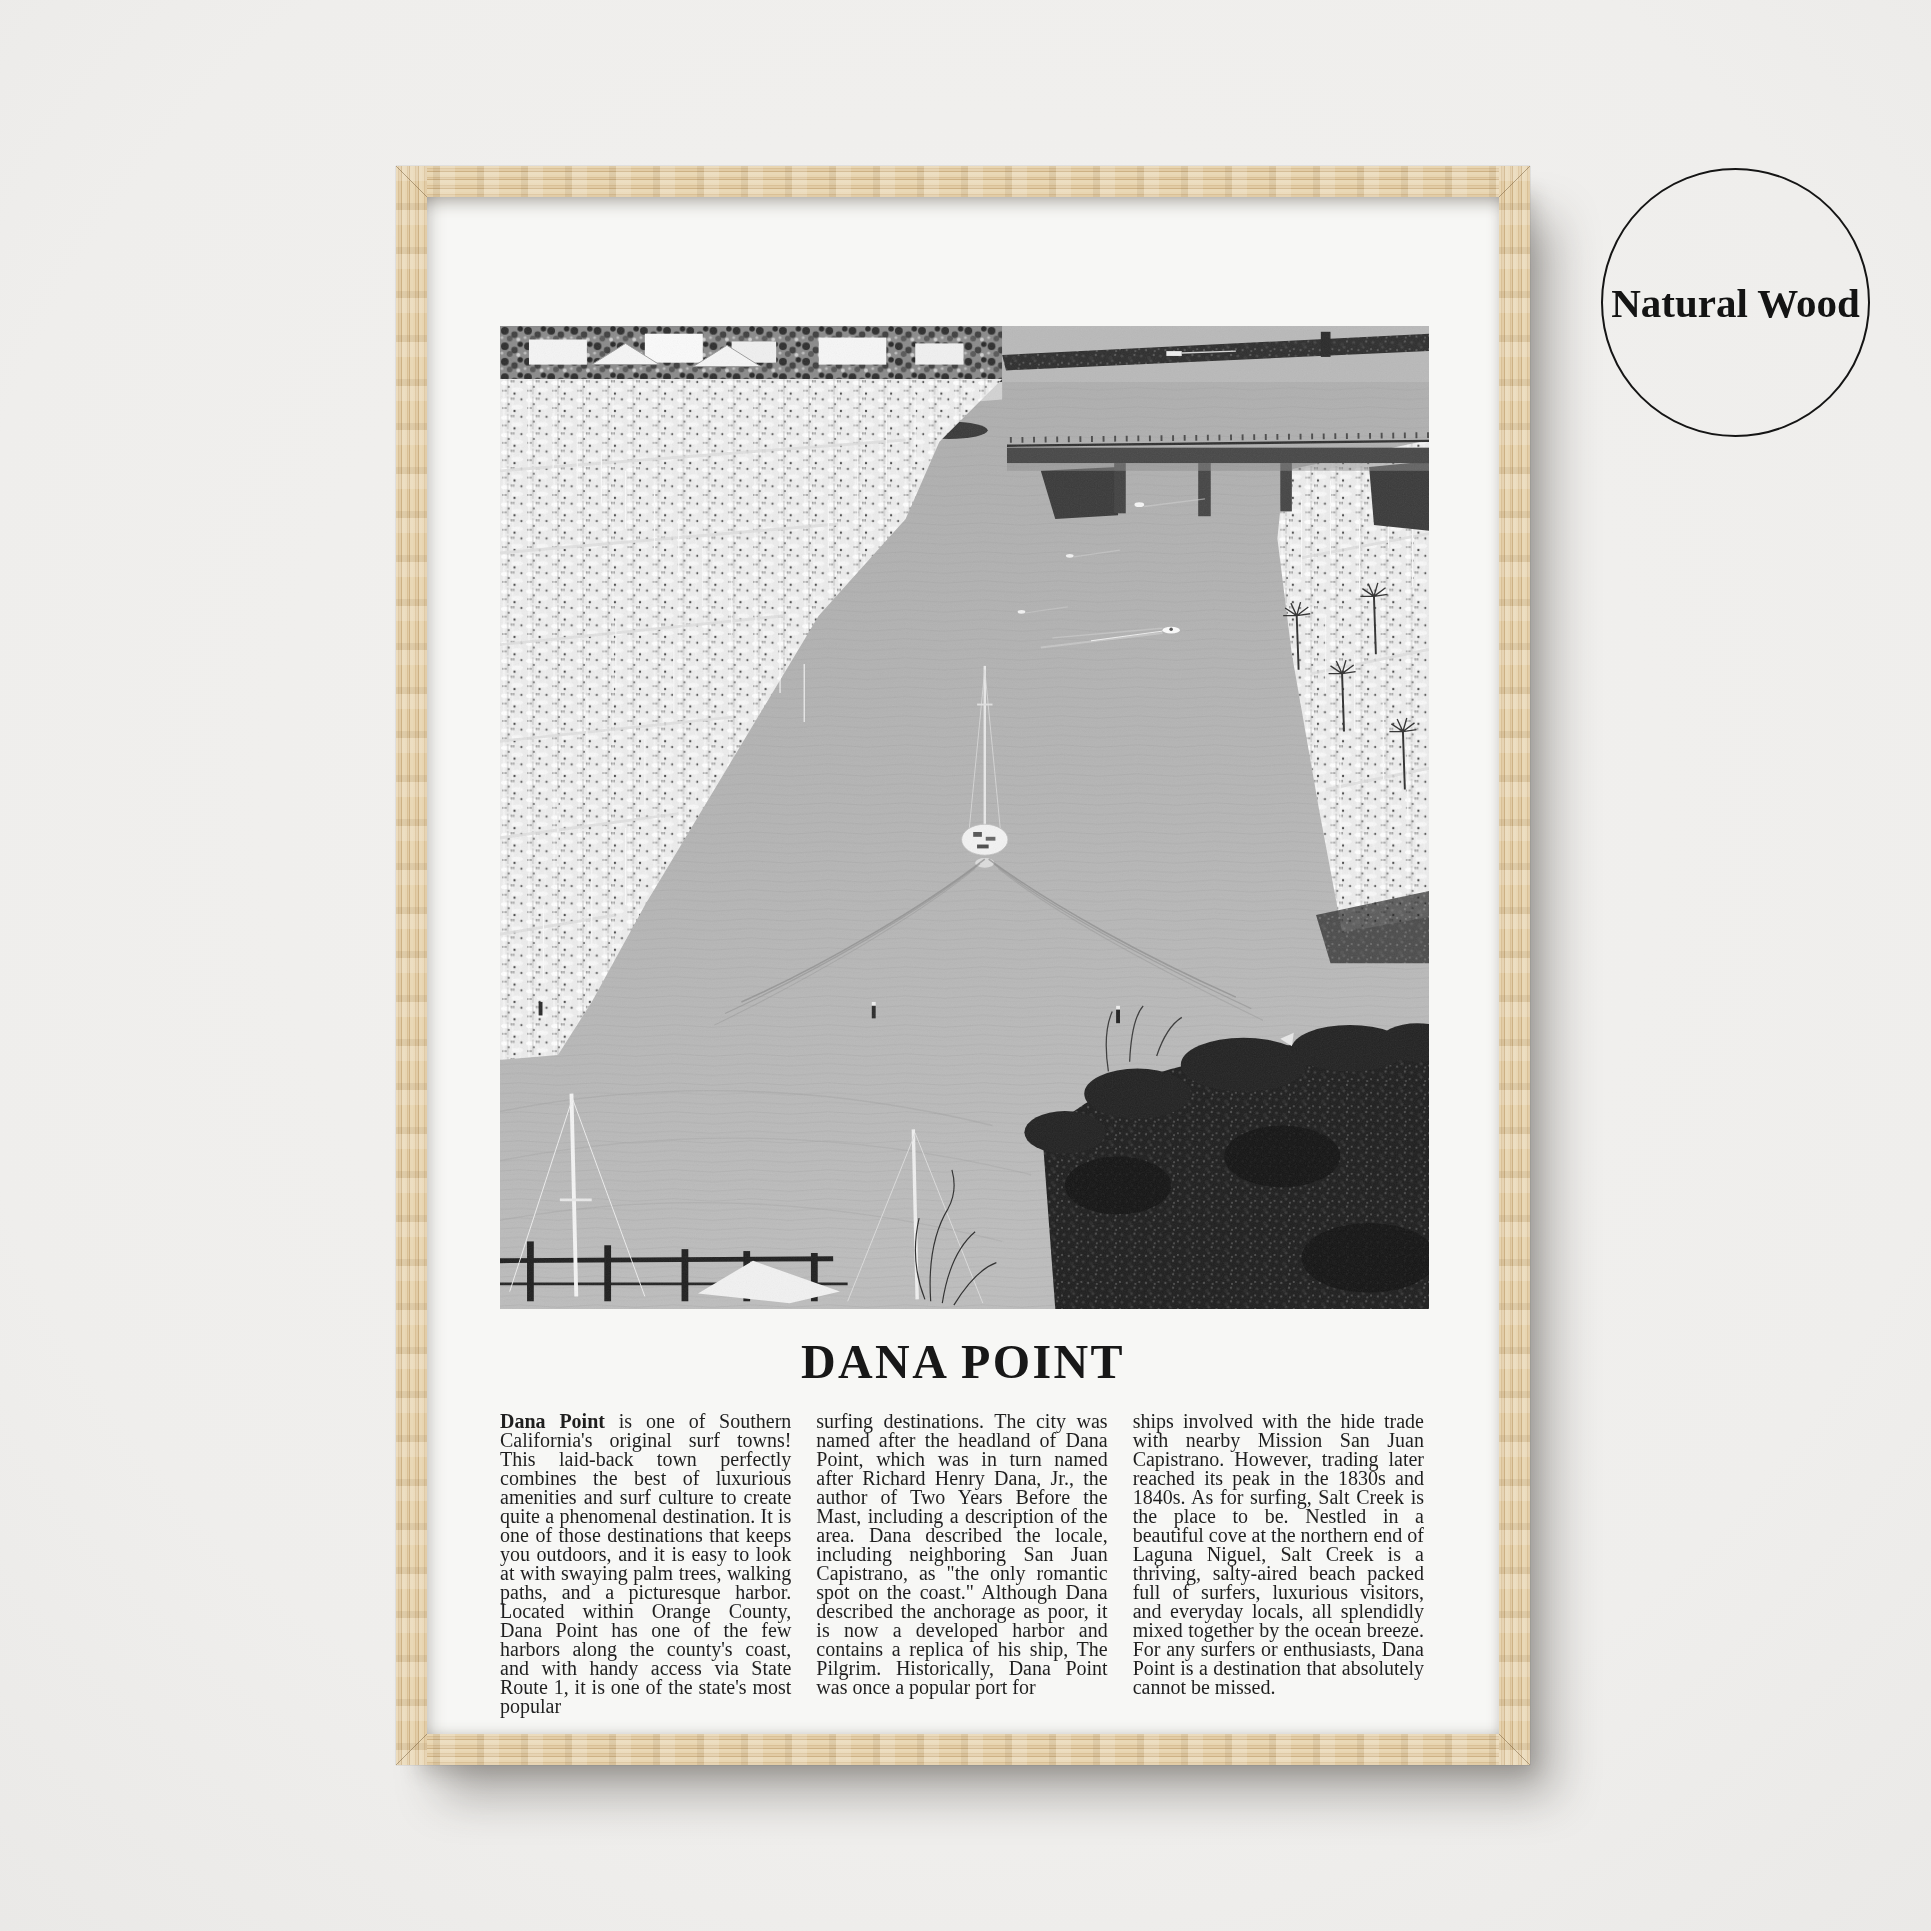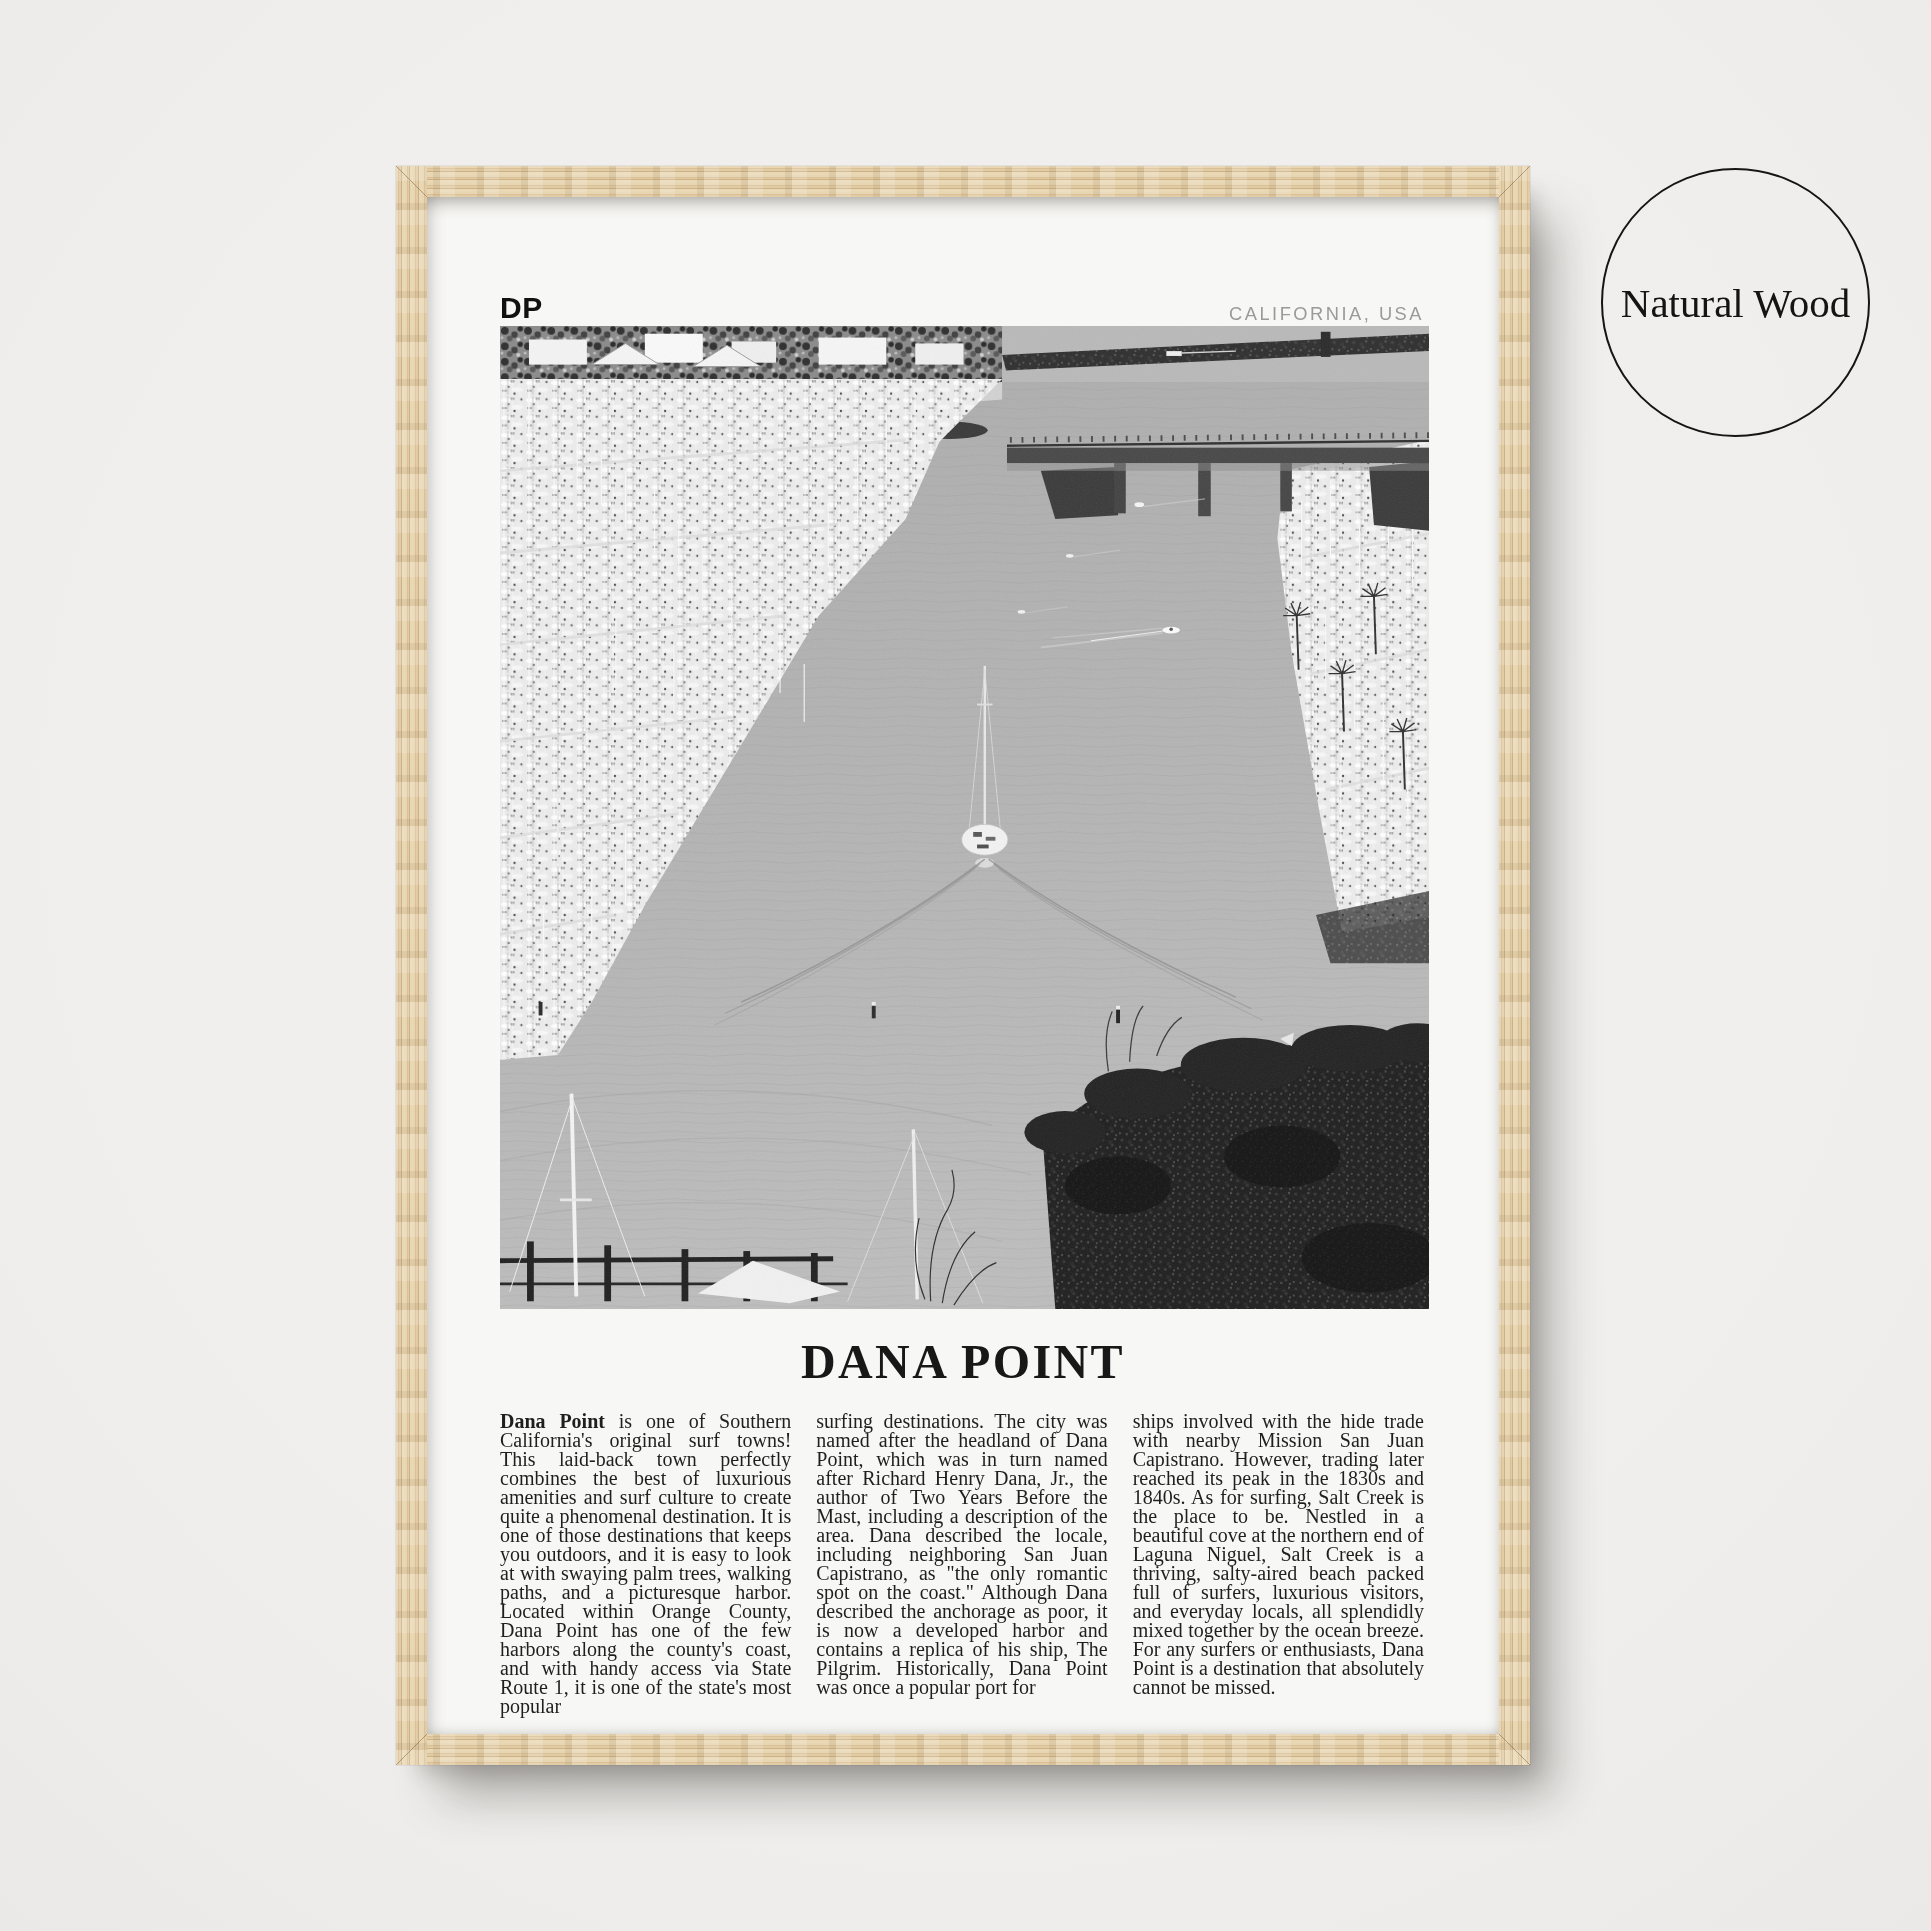--- a/index.html
+++ b/index.html
@@ -46,43 +46,39 @@
          font-family:"Liberation Serif", serif;font-weight:bold;font-size:48px;
          letter-spacing:2.4px;color:#181818;}
   .article{position:absolute;left:73px;right:75px;top:1215px;display:flex;gap:25px;
            font-family:"Liberation Serif", serif;font-size:20px;line-height:19px;
            color:#1f1f1f;text-align:justify;}
   .article .col{flex:1 1 0;}
   .lead{font-weight:bold;}
   
   .badge{position:absolute;left:1601px;top:168px;width:265px;height:265px;border-radius:50%;
          border:2.9px solid #151515;display:flex;align-items:center;justify-content:center;}
-  .badge-label{font-family:"Liberation Serif", serif;font-weight:normal;font-size:41px;color:#141414;white-space:nowrap;}
+  .badge-label{font-family:"Liberation Serif", serif;font-weight:bold;font-size:41px;color:#141414;white-space:nowrap;}
 </style>
 </head>
 <body>
 
 <div class="scene">
 
   <div class="frame">
     <div class="bar bar-h bar-top"></div>
     <div class="bar bar-h bar-bottom"></div>
     <div class="bar bar-v bar-left"></div>
     <div class="bar bar-v bar-right"></div>
     <div class="miter miter-tl"></div>
     <div class="miter miter-tr"></div>
     <div class="miter miter-bl"></div>
     <div class="miter miter-br"></div>
 
     <div class="mat">
 
-      <div class="kicker-row">
-        <span class="abbr">DP</span>
-        <span class="region">CALIFORNIA, USA</span>
-      </div>
 
       <div class="photo">
         <svg viewBox="0 0 962 1018" preserveAspectRatio="none">
           <defs>
             <linearGradient id="gradWater" x1="0" y1="0" x2="0.2" y2="1">
               <stop offset="0" stop-color="#acacac"></stop>
               <stop offset="0.55" stop-color="#b4b4b4"></stop>
               <stop offset="1" stop-color="#bdbdbd"></stop>
             </linearGradient>
             <pattern id="pRipple" width="80" height="10" patternUnits="userSpaceOnUse">

